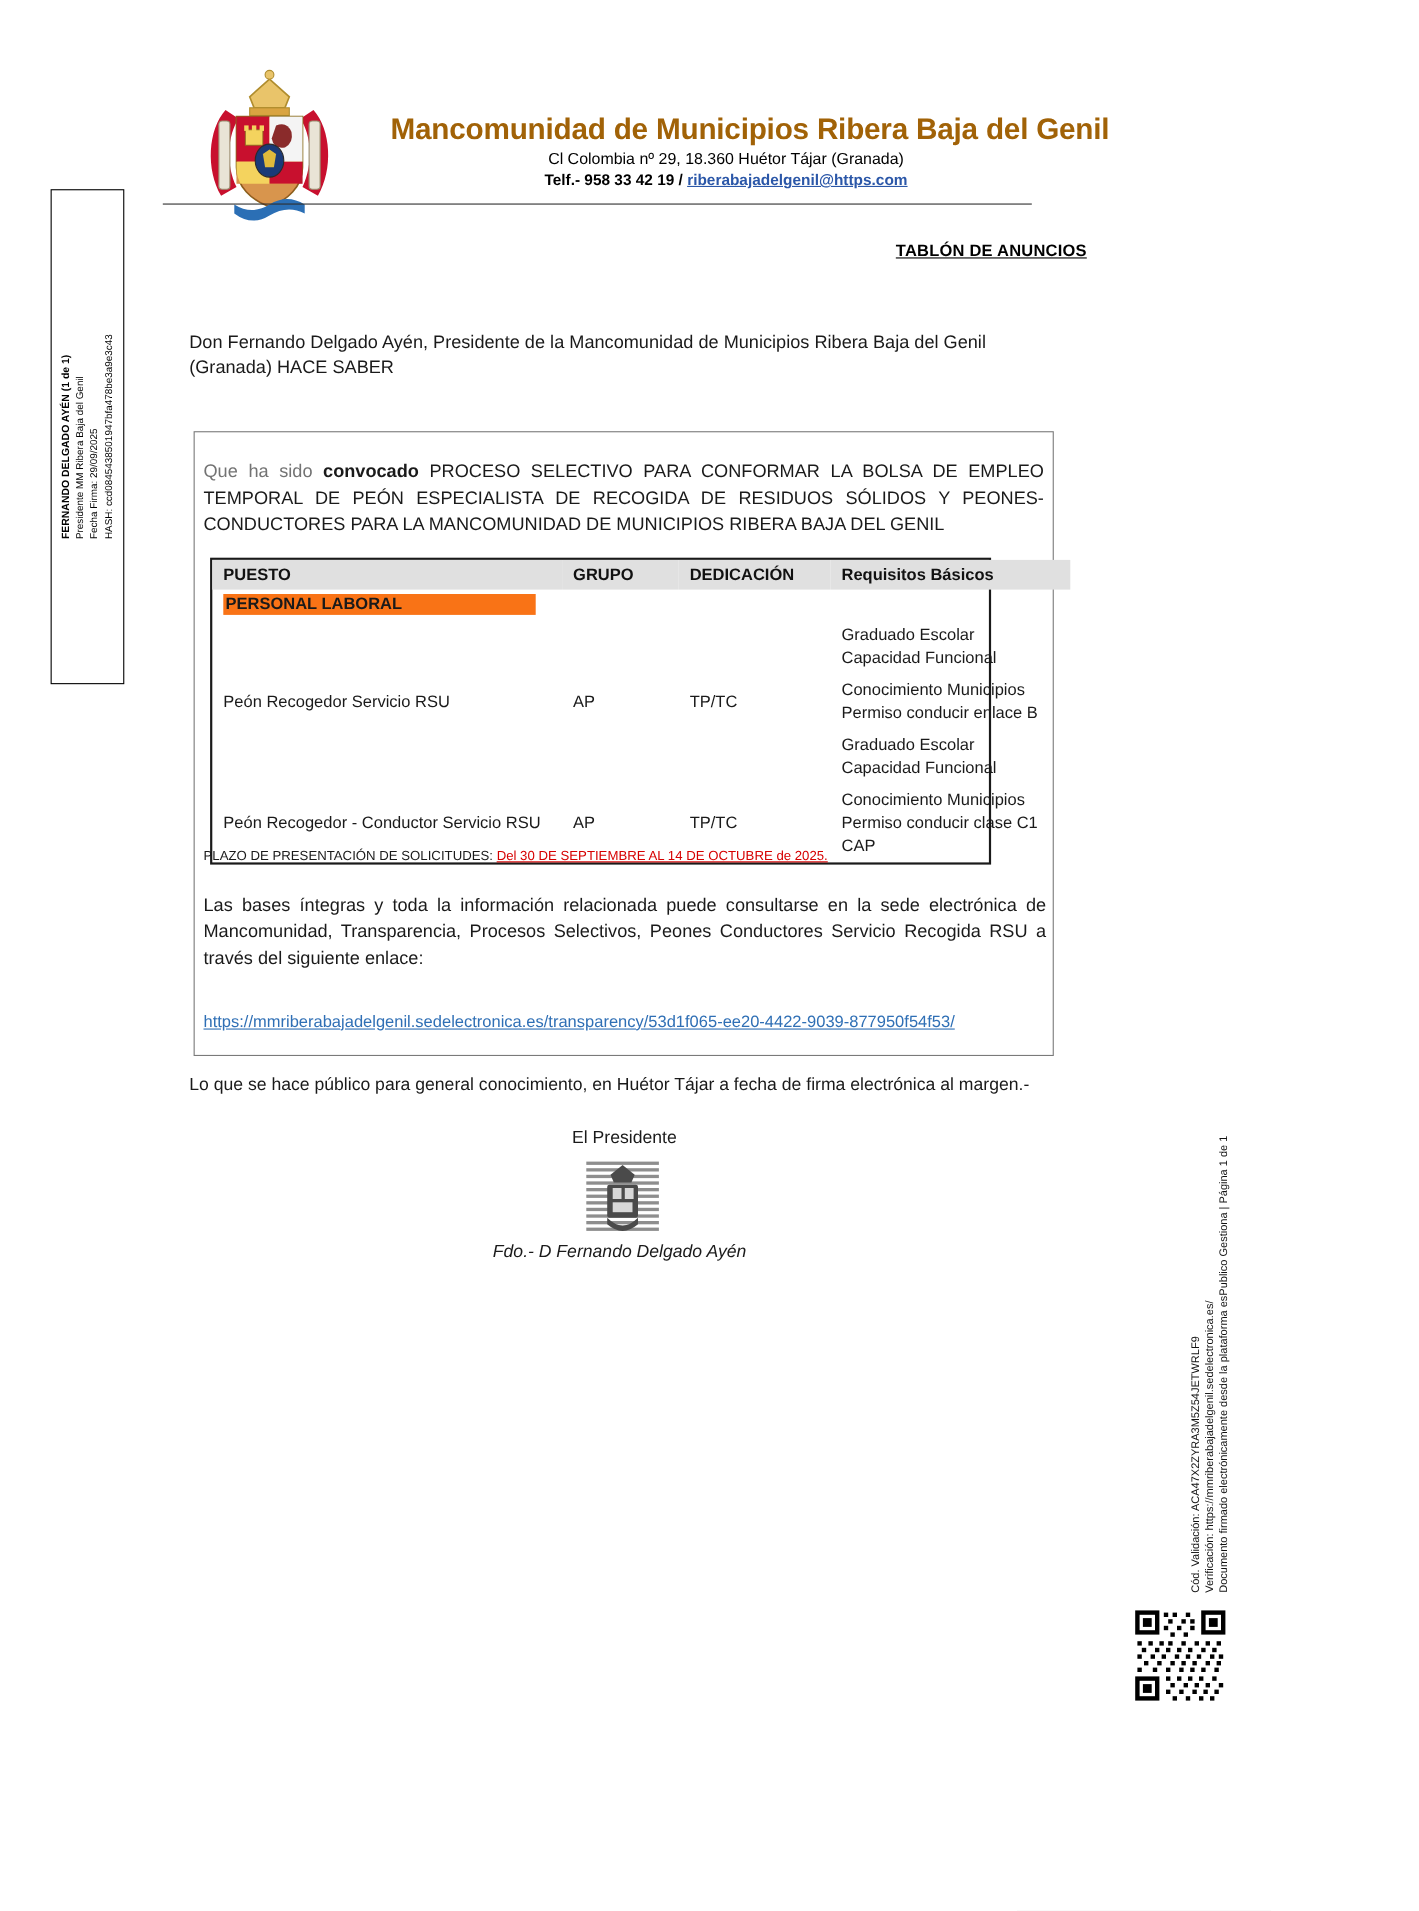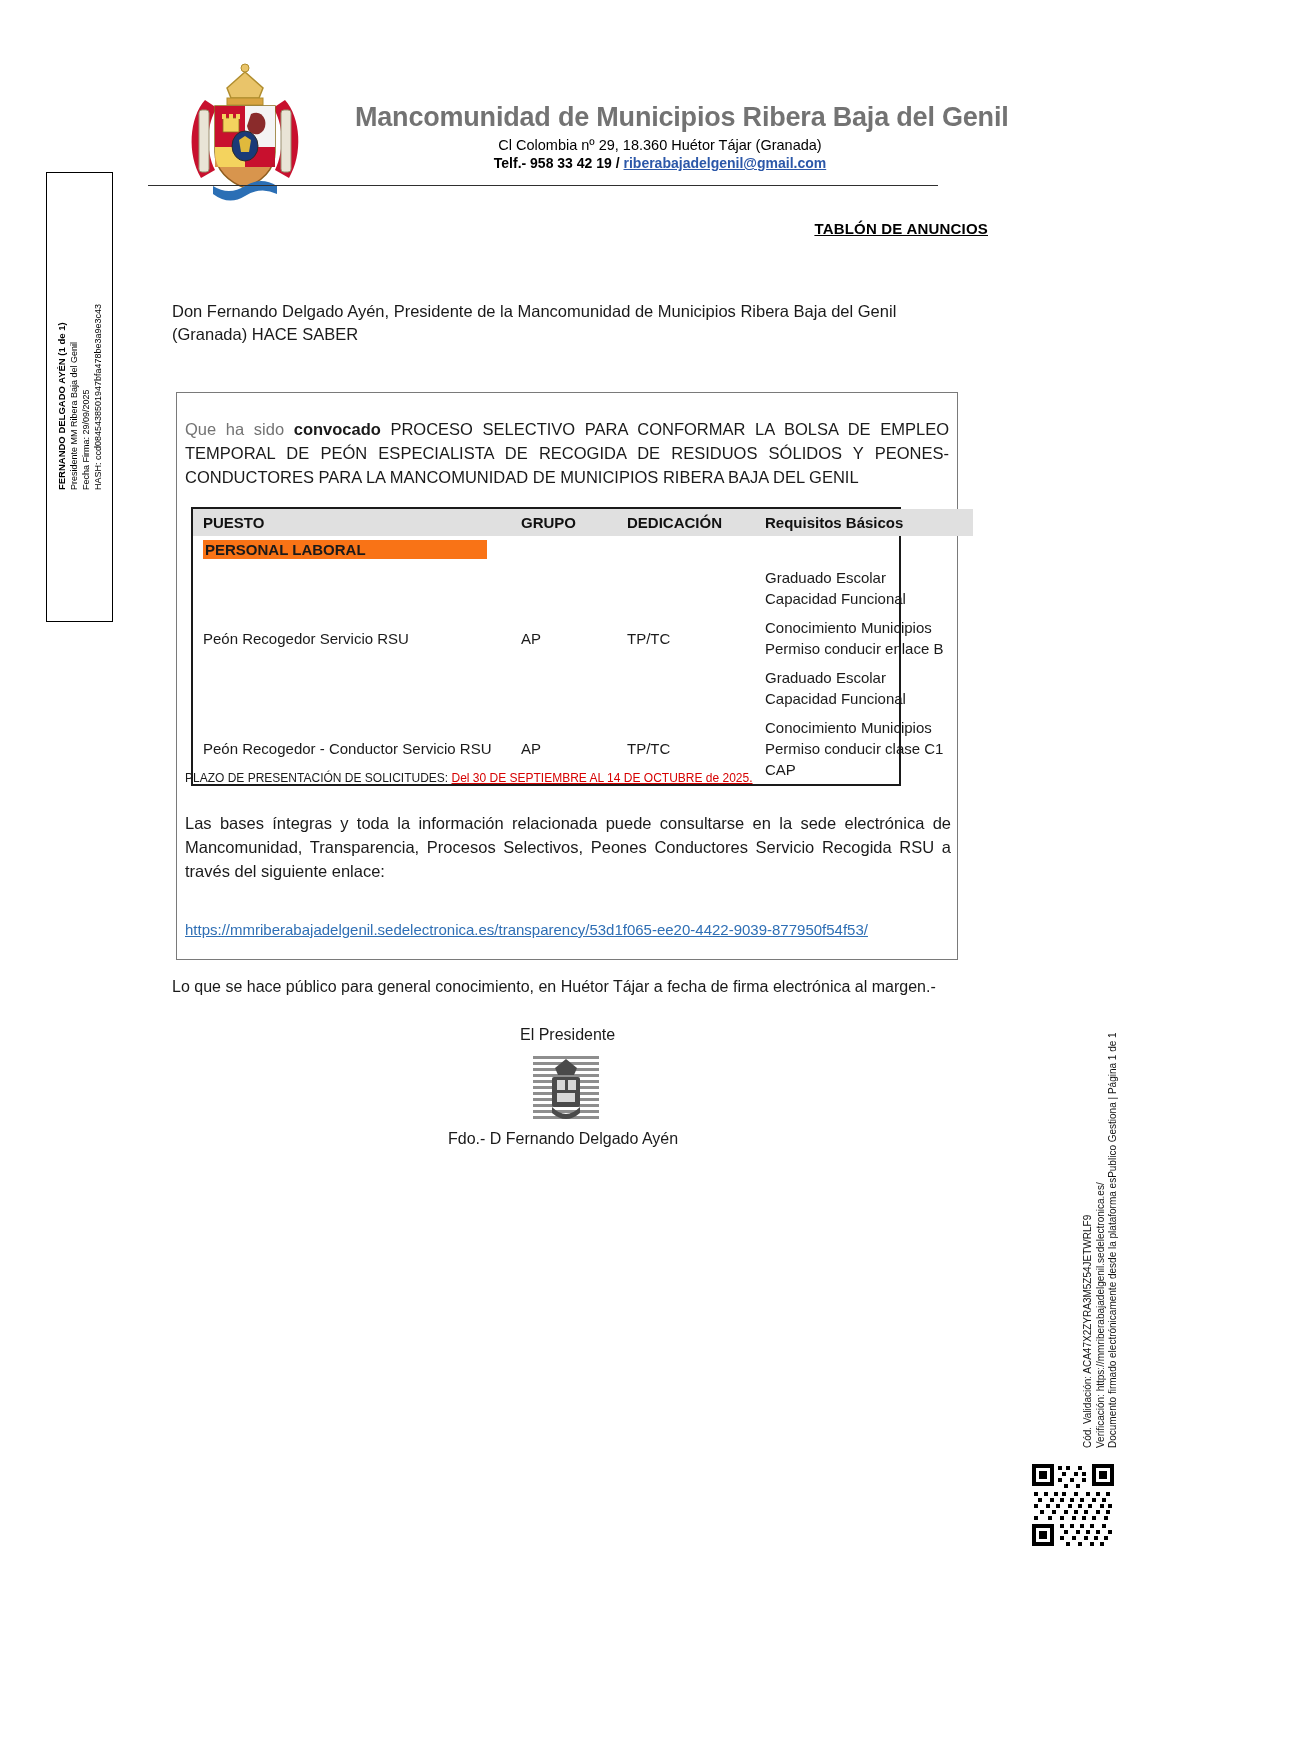--- a/index.html
+++ b/index.html
@@ -74,21 +74,21 @@
   .head-text {
     position: absolute;
     left: 180px;
     top: 44px;
     width: 610px;
     text-align: center;
   }
   .org-title {
     font-size: 27px;
     font-weight: bold;
-    color: #737373;
+    color: #a16207;
     letter-spacing: -0.2px;
     white-space: nowrap;
   }
   .org-addr {
     font-size: 14.5px;
     font-weight: normal;
     color: #000;
     margin-top: 4px;
   }
   .org-tel {
@@ -263,20 +263,21 @@
     top: 1052px;
     width: 78px;
     height: 72px;
   }
   .fdo {
     position: absolute;
     left: 448px;
     top: 1130px;
     font-size: 16px;
     color: #1a1a1a;
+    font-style: italic;
   }
 
   
   .right-v1 {
     position: absolute;
     left: 1118px;
     top: 970px;
     width: 220px;
     transform: rotate(-90deg);
     transform-origin: left top;
@@ -350,21 +351,21 @@
 
         <rect x="24" y="52" width="10" height="62" rx="3" fill="#e9e4d6" stroke="#9a8f70" stroke-width="1"></rect>
         <rect x="106" y="52" width="10" height="62" rx="3" fill="#e9e4d6" stroke="#9a8f70" stroke-width="1"></rect>
 
         <path d="M38 128 q16 10 32 0 q16 -10 32 0 l0 8 q-16 -8 -32 2 q-16 10 -32 -2 z" fill="#2b6fb5"></path>
       </svg>
     </div>
     <div class="head-text">
       <div class="org-title">Mancomunidad de Municipios Ribera Baja del Genil</div>
       <div class="org-addr">Cl Colombia nº 29,  18.360 Huétor Tájar (Granada)</div>
-      <div class="org-tel"><span>Telf.- 958 33 42 19 / </span><a href="#">riberabajadelgenil@gmail.com</a></div>
+      <div class="org-tel"><span>Telf.- 958 33 42 19 / </span><a href="#">riberabajadelgenil@https.com</a></div>
     </div>
   </div>
   <div class="head-rule"></div>
 
   <div class="tablon">TABLÓN DE ANUNCIOS</div>
 
   <div class="intro">Don Fernando Delgado Ayén, Presidente de la Mancomunidad de Municipios Ribera Baja del Genil (Granada) HACE SABER</div>
 
   <div class="mainbox">
 

